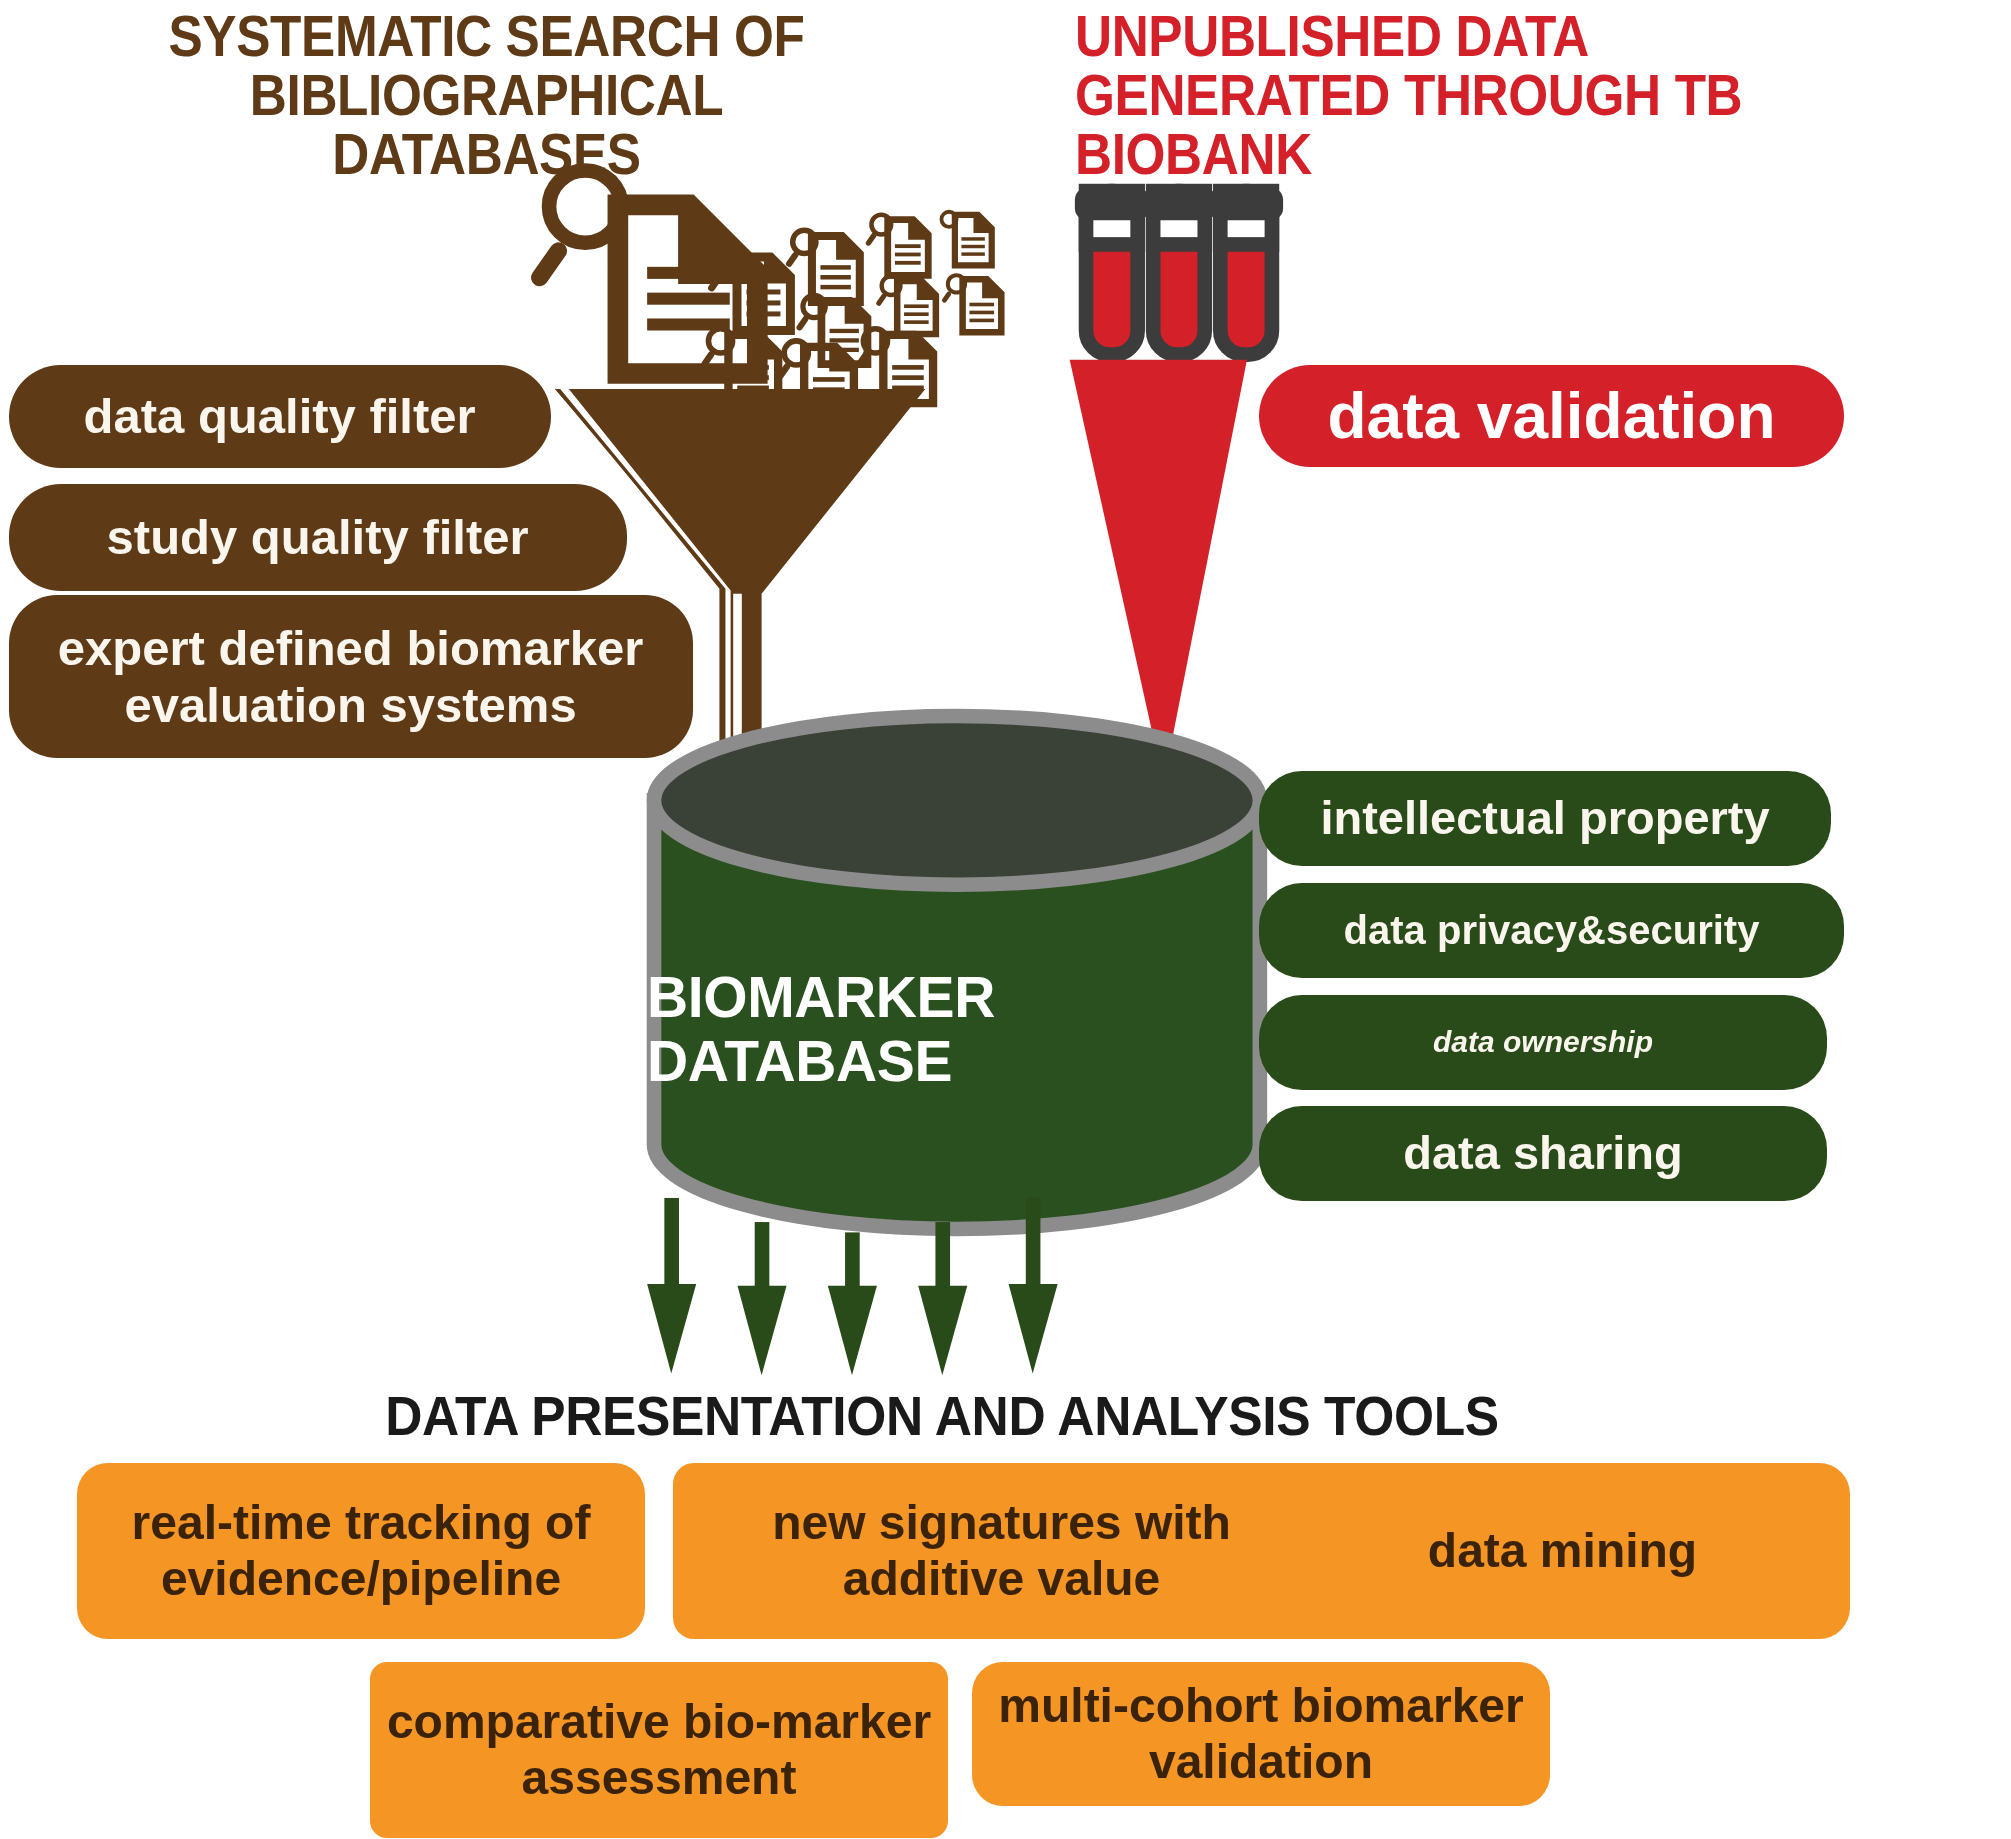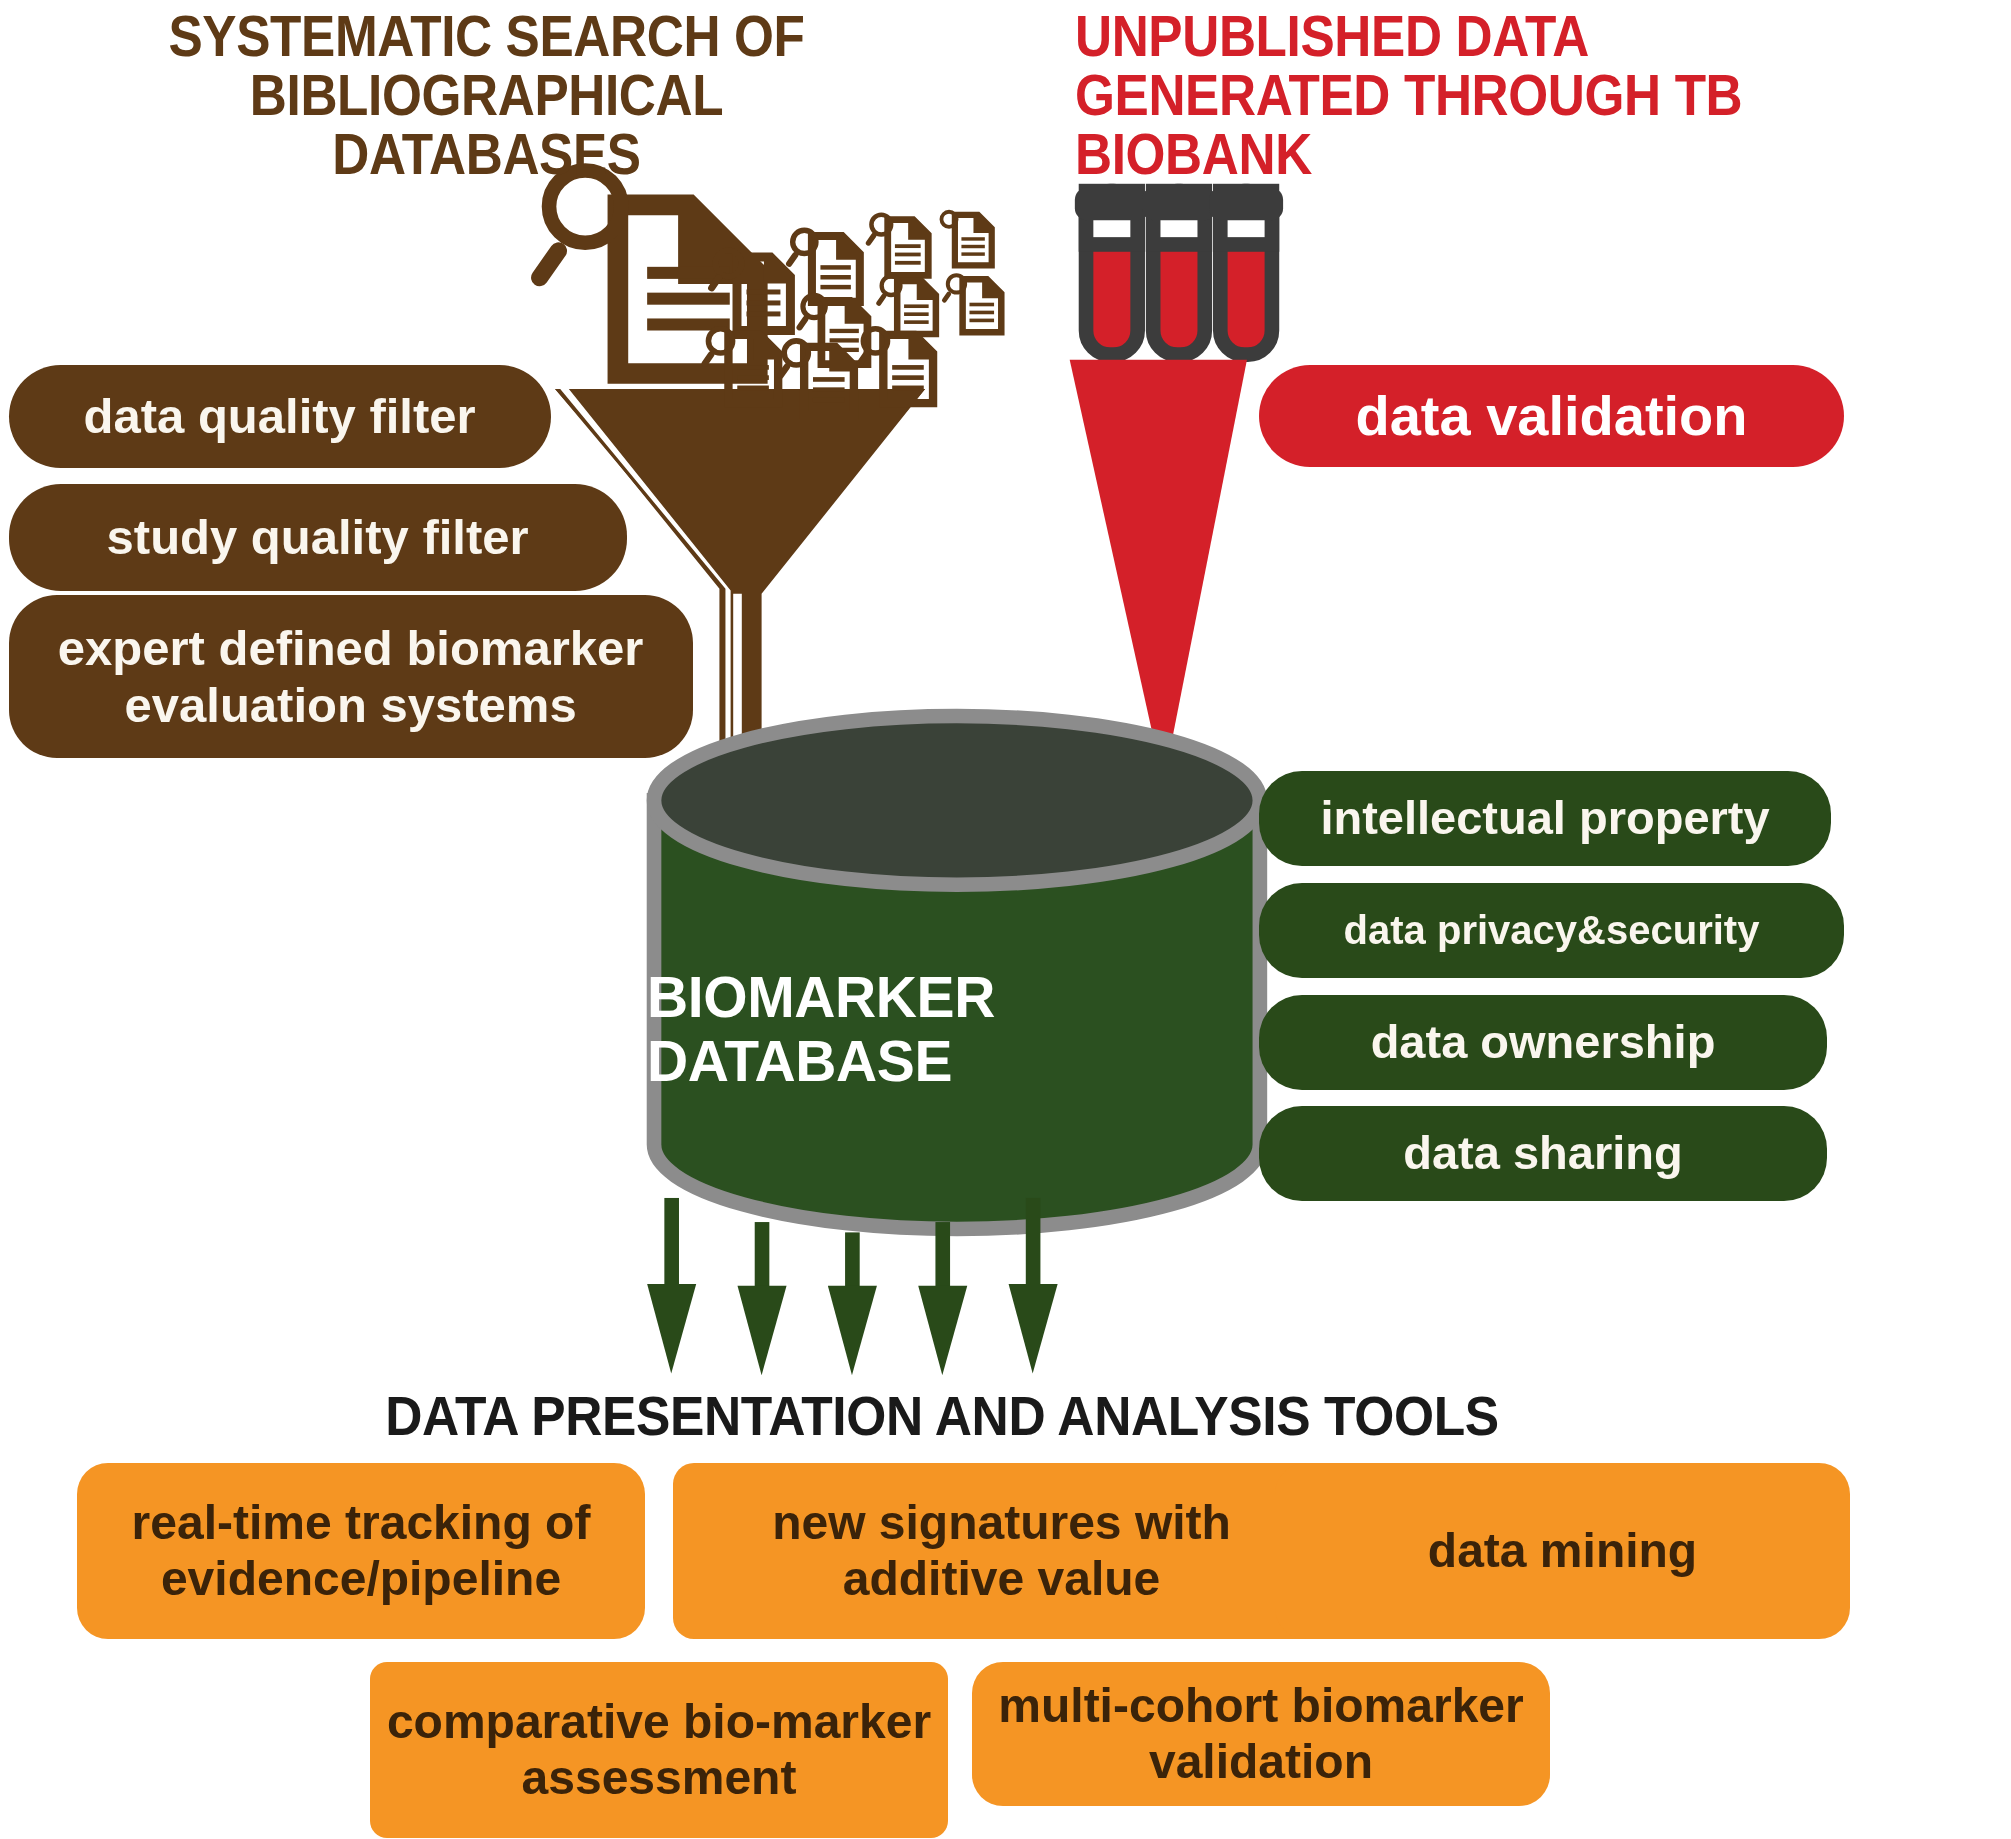--- a/index.html
+++ b/index.html
@@ -73,26 +73,26 @@
   .pill-green { background: #294A19; color: #FAF6EE; }
   .pill-red   { background: #D42029; color: #FFFFFF; }
   .pill-orange{ background: #F59524; color: #3B2309; }
 
   
   #pill-dqf { left: 8.6px;  top: 365px; width: 542px; height: 103px; border-radius: 52px;  font-size: 49px; }
   #pill-sqf { left: 8.6px;  top: 484px; width: 618px; height: 107px; border-radius: 52px;  font-size: 49px; }
   #pill-edb { left: 8.6px;  top: 595px; width: 684px; height: 163px; border-radius: 48px;  font-size: 49px; }
 
   
-  #pill-dv  { left: 1259px; top: 365px; width: 585px; height: 102px; border-radius: 51px; font-size: 56px; }
+  #pill-dv  { left: 1259px; top: 365px; width: 585px; height: 102px; border-radius: 51px; font-size: 64px; }
 
   
   #pill-ip  { left: 1259px; top: 771px;  width: 572px; height: 95px; border-radius: 43px; font-size: 47px; }
   #pill-dps { left: 1259px; top: 883px; width: 585px; height: 95px; border-radius: 43px; font-size: 40px; text-align: center; }
-  #pill-do  { left: 1259px; top: 995px; width: 568px; height: 95px; border-radius: 43px; font-size: 47px; }
+  #pill-do  { left: 1259px; top: 995px; width: 568px; height: 95px; border-radius: 43px; font-size: 30px; font-style: italic; }
   #pill-ds  { left: 1259px; top: 1106px; width: 568px; height: 95px; border-radius: 43px; font-size: 47px; }
 
   
   #pill-rt  { left: 77px;   top: 1463px; width: 568px; height: 176px; border-radius: 31px; font-size: 48px; }
   #pill-ns  { left: 673px;  top: 1463px; width: 657px; height: 176px; border-radius: 21px; font-size: 48px; }
   #pill-dm  { left: 1275px; top: 1463px; width: 575px; height: 176px; border-radius: 31px; font-size: 48px; }
   #pill-cb  { left: 370px;  top: 1662px; width: 578px; height: 176px; border-radius: 17px; font-size: 48px; }
   #pill-mc  { left: 972px; top: 1662px; width: 578px; height: 144px; border-radius: 31px; font-size: 48px; }
 
   

